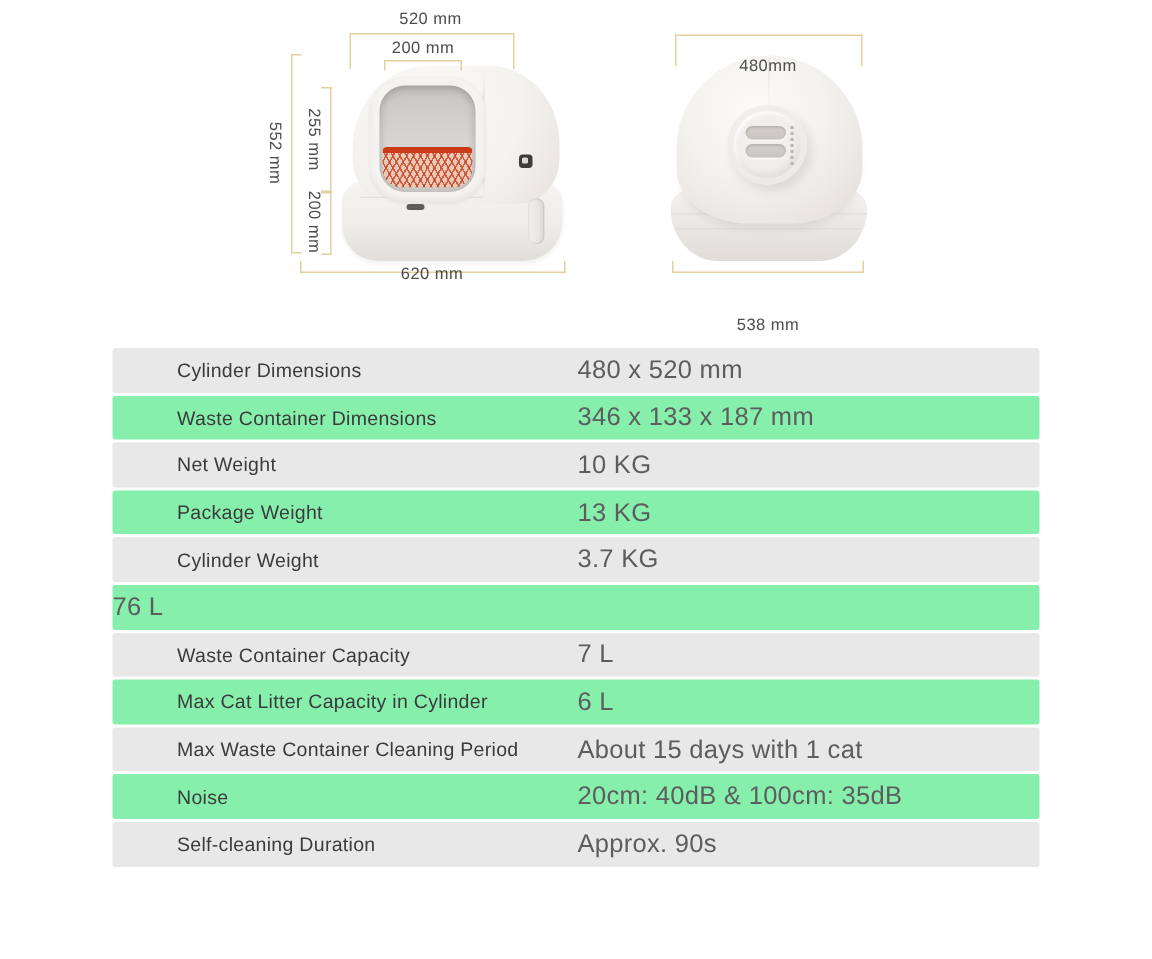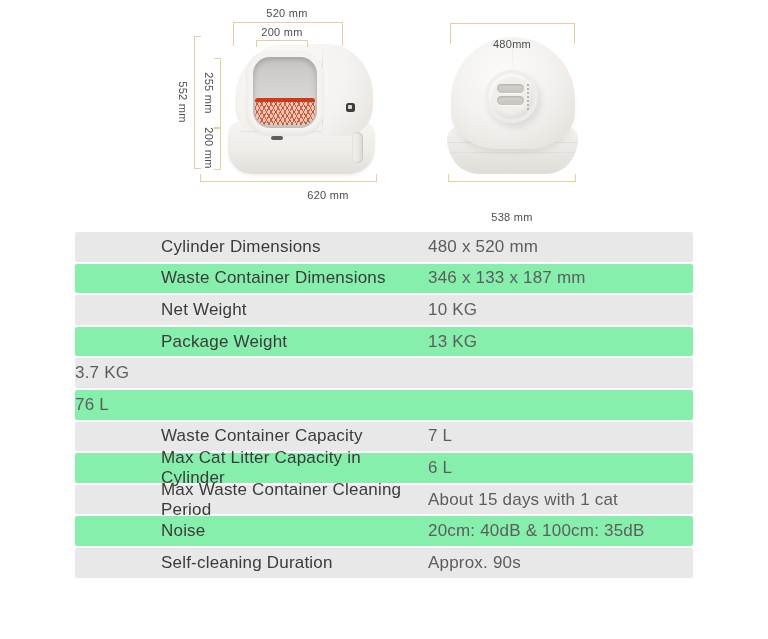--- a/index.html
+++ b/index.html
@@ -112,21 +112,21 @@
   .bv-engraving { left:527px; top:84px; width:2px; height:26px;
     background:repeating-linear-gradient(180deg,#b8b5b0 0 2px, transparent 2px 4px); }
   
   .spec-table { position:absolute; left:75px; top:232px; width:618px; }
   .spec-row {
     height:29.6px; margin-bottom:2px; display:flex; align-items:center;
     border-radius:2px; background:#86efac;
   }
   .spec-row.alt { background:#e8e8e8; }
   .spec-label {
-    margin-left:86px; width:267px; font-size:17px; color:#3b3b3b; letter-spacing:.2px;
+    margin-left:43px; width:267px; font-size:13px; color:#3b3b3b; letter-spacing:.2px;
   }
   .spec-value { font-size:17px; color:#5d5d5d; letter-spacing:.2px; }
 </style>
 </head>
 <body>
 
 <div class="canvas">
 
   <div class="diagram">
 
@@ -152,21 +152,21 @@
 
     <div class="dl dl-v ticks-right" style="left:194px; top:36px; height:133px; --tick:7px;"></div>
     <div class="dim-label-v" style="left:183px; top:102px;">552 mm</div>
 
     <div class="dl dl-v ticks-left" style="left:220px; top:58px; height:70px; --tick:7px;"></div>
     <div class="dl dl-v ticks-left" style="left:220px; top:128px; height:42px; --tick:7px;"></div>
     <div class="dim-label-v" style="left:209px; top:93px;">255 mm</div>
     <div class="dim-label-v" style="left:209px; top:148px;">200 mm</div>
 
     <div class="dl dl-h ticks-up" style="left:200px; top:181px; width:177px; --tick:8px;"></div>
-    <div class="dim-label-h" style="left:288px; top:195px;margin-left:40px;">620 mm</div>
+    <div class="dim-label-h" style="left:288px; top:183px;">620 mm</div>
 
     <div>
       <div class="shape bv-base"></div>
       <div class="shape bv-dome"></div>
       <div class="shape bv-seam"></div>
       <div class="shape bv-cap">
         <div class="bv-cap-inner"></div>
       </div>
       <div class="shape bv-slot top"></div>
       <div class="shape bv-slot bottom"></div>
@@ -195,20 +195,21 @@
     <div class="spec-label">Net Weight</div>
     <div class="spec-value">10 KG</div>
   </div>
 
   <div class="spec-row">
     <div class="spec-label">Package Weight</div>
     <div class="spec-value">13 KG</div>
   </div>
 
   <div class="spec-row alt">
+    <div class="spec-label">Cylinder Weight</div>
     <div class="spec-value">3.7 KG</div>
   </div>
 
   <div class="spec-row">
     <div class="spec-value">76 L</div>
   </div>
 
   <div class="spec-row alt">
     <div class="spec-label">Waste Container Capacity</div>
     <div class="spec-value">7 L</div>

